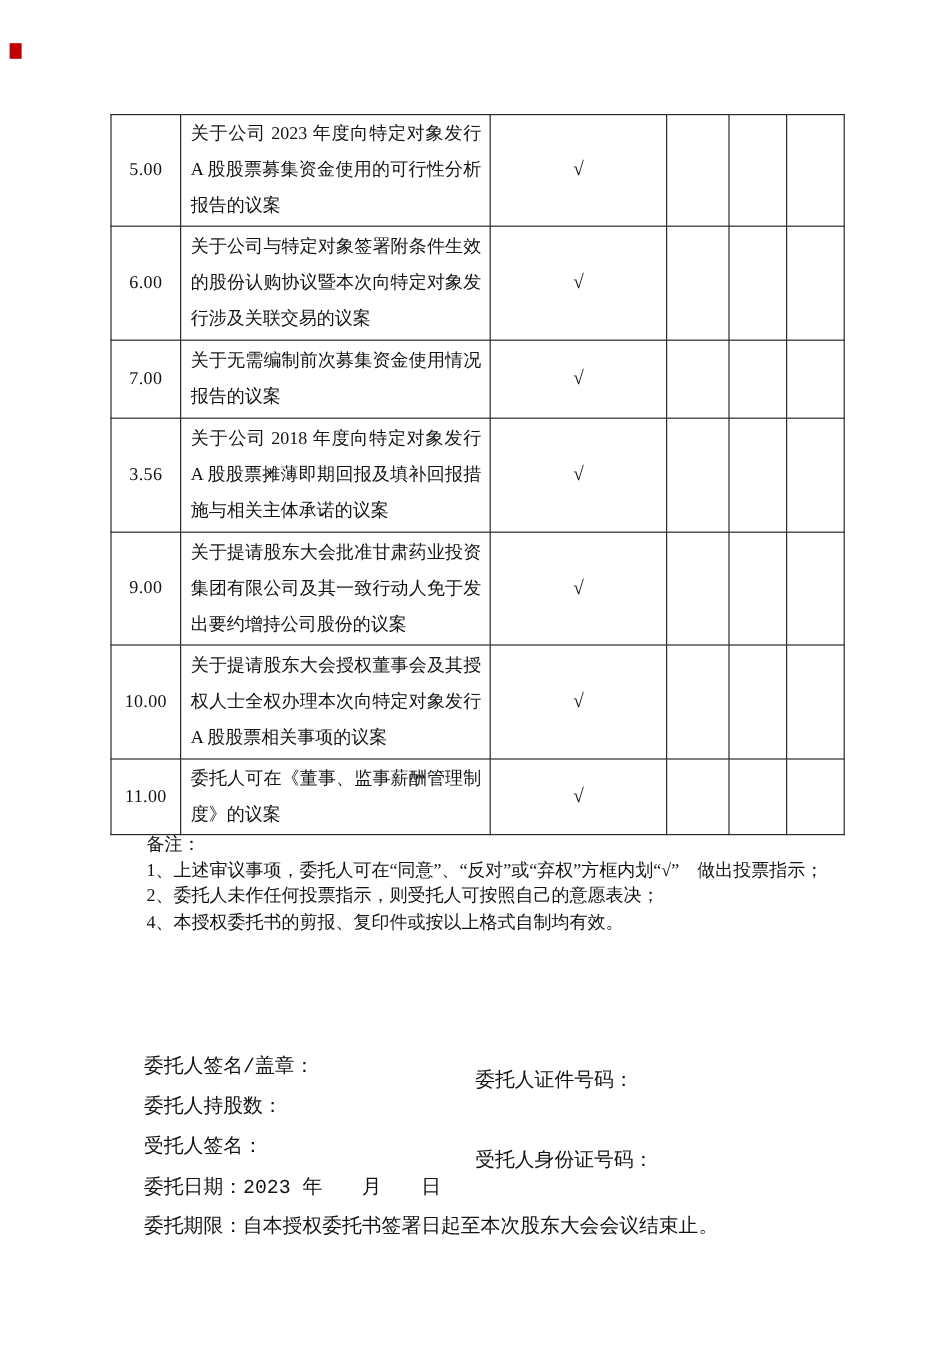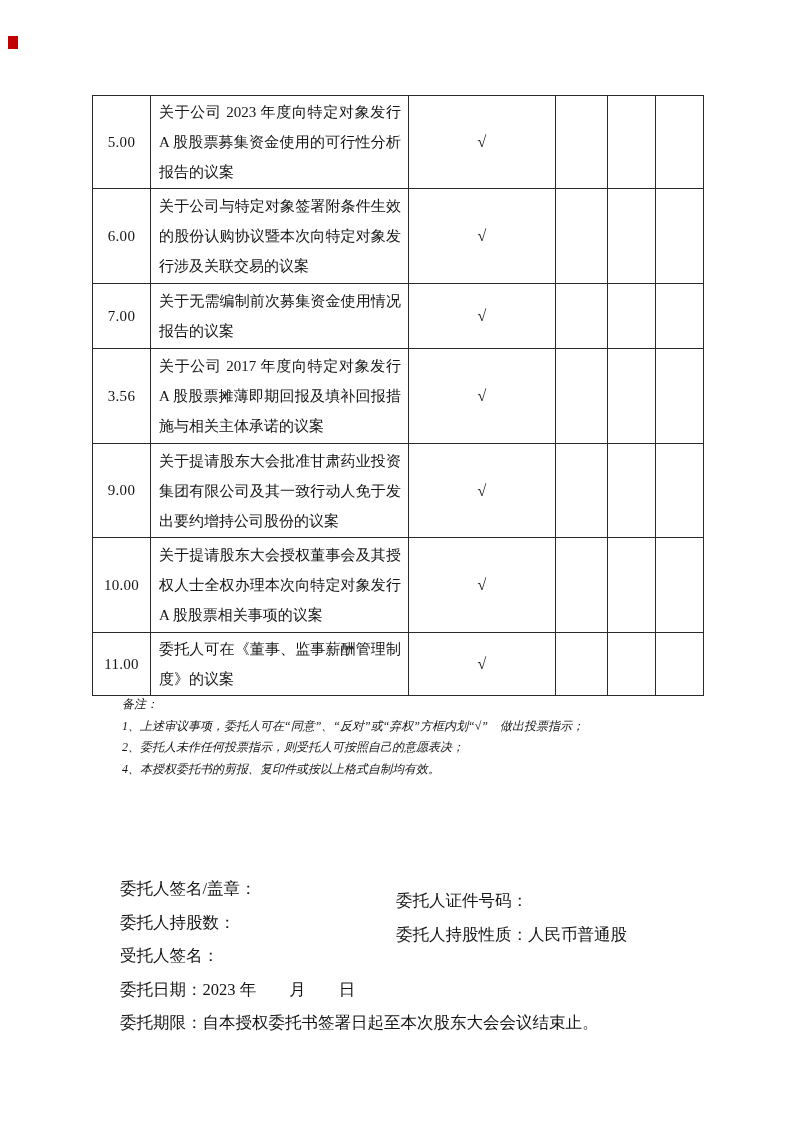--- a/index.html
+++ b/index.html
@@ -56,38 +56,38 @@
     font-size: 16px;
   }
   .notes {
     position: absolute;
     left: 122px;
     top: 694px;
     width: 572px;
   }
   .notes p {
     margin: 0;
-    font-size: 12px;
+    font-size: 15px;
     line-height: 21.5px;
     text-align: justify;
     text-justify: inter-ideograph;
-    font-style: italic;
   }
   .signature {
     position: absolute;
     left: 120px;
     top: 872px;
     width: 600px;
   }
   .sig-row {
     position: relative;
     height: 33.5px;
     line-height: 33.5px;
     font-size: 16.5px;
     white-space: nowrap;
+    font-family: Liberation Mono, monospace;
   }
   .sig-right {
     position: absolute;
     left: 276px;
     top: 12px;
   }
 </style>
 </head>
 <body>
 
@@ -124,21 +124,21 @@
       <tr style="height:65px">
         <td class="num-cell">7.00</td>
         <td class="proposal-cell">关于无需编制前次募集资金使用情况报告的议案</td>
         <td class="check-cell">√</td>
         <td class="check-cell"></td>
         <td class="check-cell"></td>
         <td class="check-cell"></td>
       </tr>
       <tr style="height:95px">
         <td class="num-cell">3.56</td>
-        <td class="proposal-cell">关于公司 2017 年度向特定对象发行 A 股股票摊薄即期回报及填补回报措施与相关主体承诺的议案</td>
+        <td class="proposal-cell">关于公司 2018 年度向特定对象发行 A 股股票摊薄即期回报及填补回报措施与相关主体承诺的议案</td>
         <td class="check-cell">√</td>
         <td class="check-cell"></td>
         <td class="check-cell"></td>
         <td class="check-cell"></td>
       </tr>
       <tr style="height:94px">
         <td class="num-cell">9.00</td>
         <td class="proposal-cell">关于提请股东大会批准甘肃药业投资集团有限公司及其一致行动人免于发出要约增持公司股份的议案</td>
         <td class="check-cell">√</td>
         <td class="check-cell"></td>
@@ -171,24 +171,24 @@
     <p>4、本授权委托书的剪报、复印件或按以上格式自制均有效。</p>
   </div>
 
   <div class="signature">
     <div class="sig-row">
       <span>委托人签名/盖章：</span>
       <span class="sig-right">委托人证件号码：</span>
     </div>
     <div class="sig-row">
       <span>委托人持股数：</span>
-      <span class="sig-right">委托人持股性质：人民币普通股</span>
     </div>
     <div class="sig-row">
       <span>受托人签名：</span>
+      <span class="sig-right">受托人身份证号码：</span>
     </div>
     <div class="sig-row">
       <span>委托日期：2023 年　　月　　日</span>
       <span class="sig-right"></span>
     </div>
     <div class="sig-row">
       <span>委托期限：自本授权委托书签署日起至本次股东大会会议结束止。</span>
       <span class="sig-right"></span>
     </div>
   </div>

